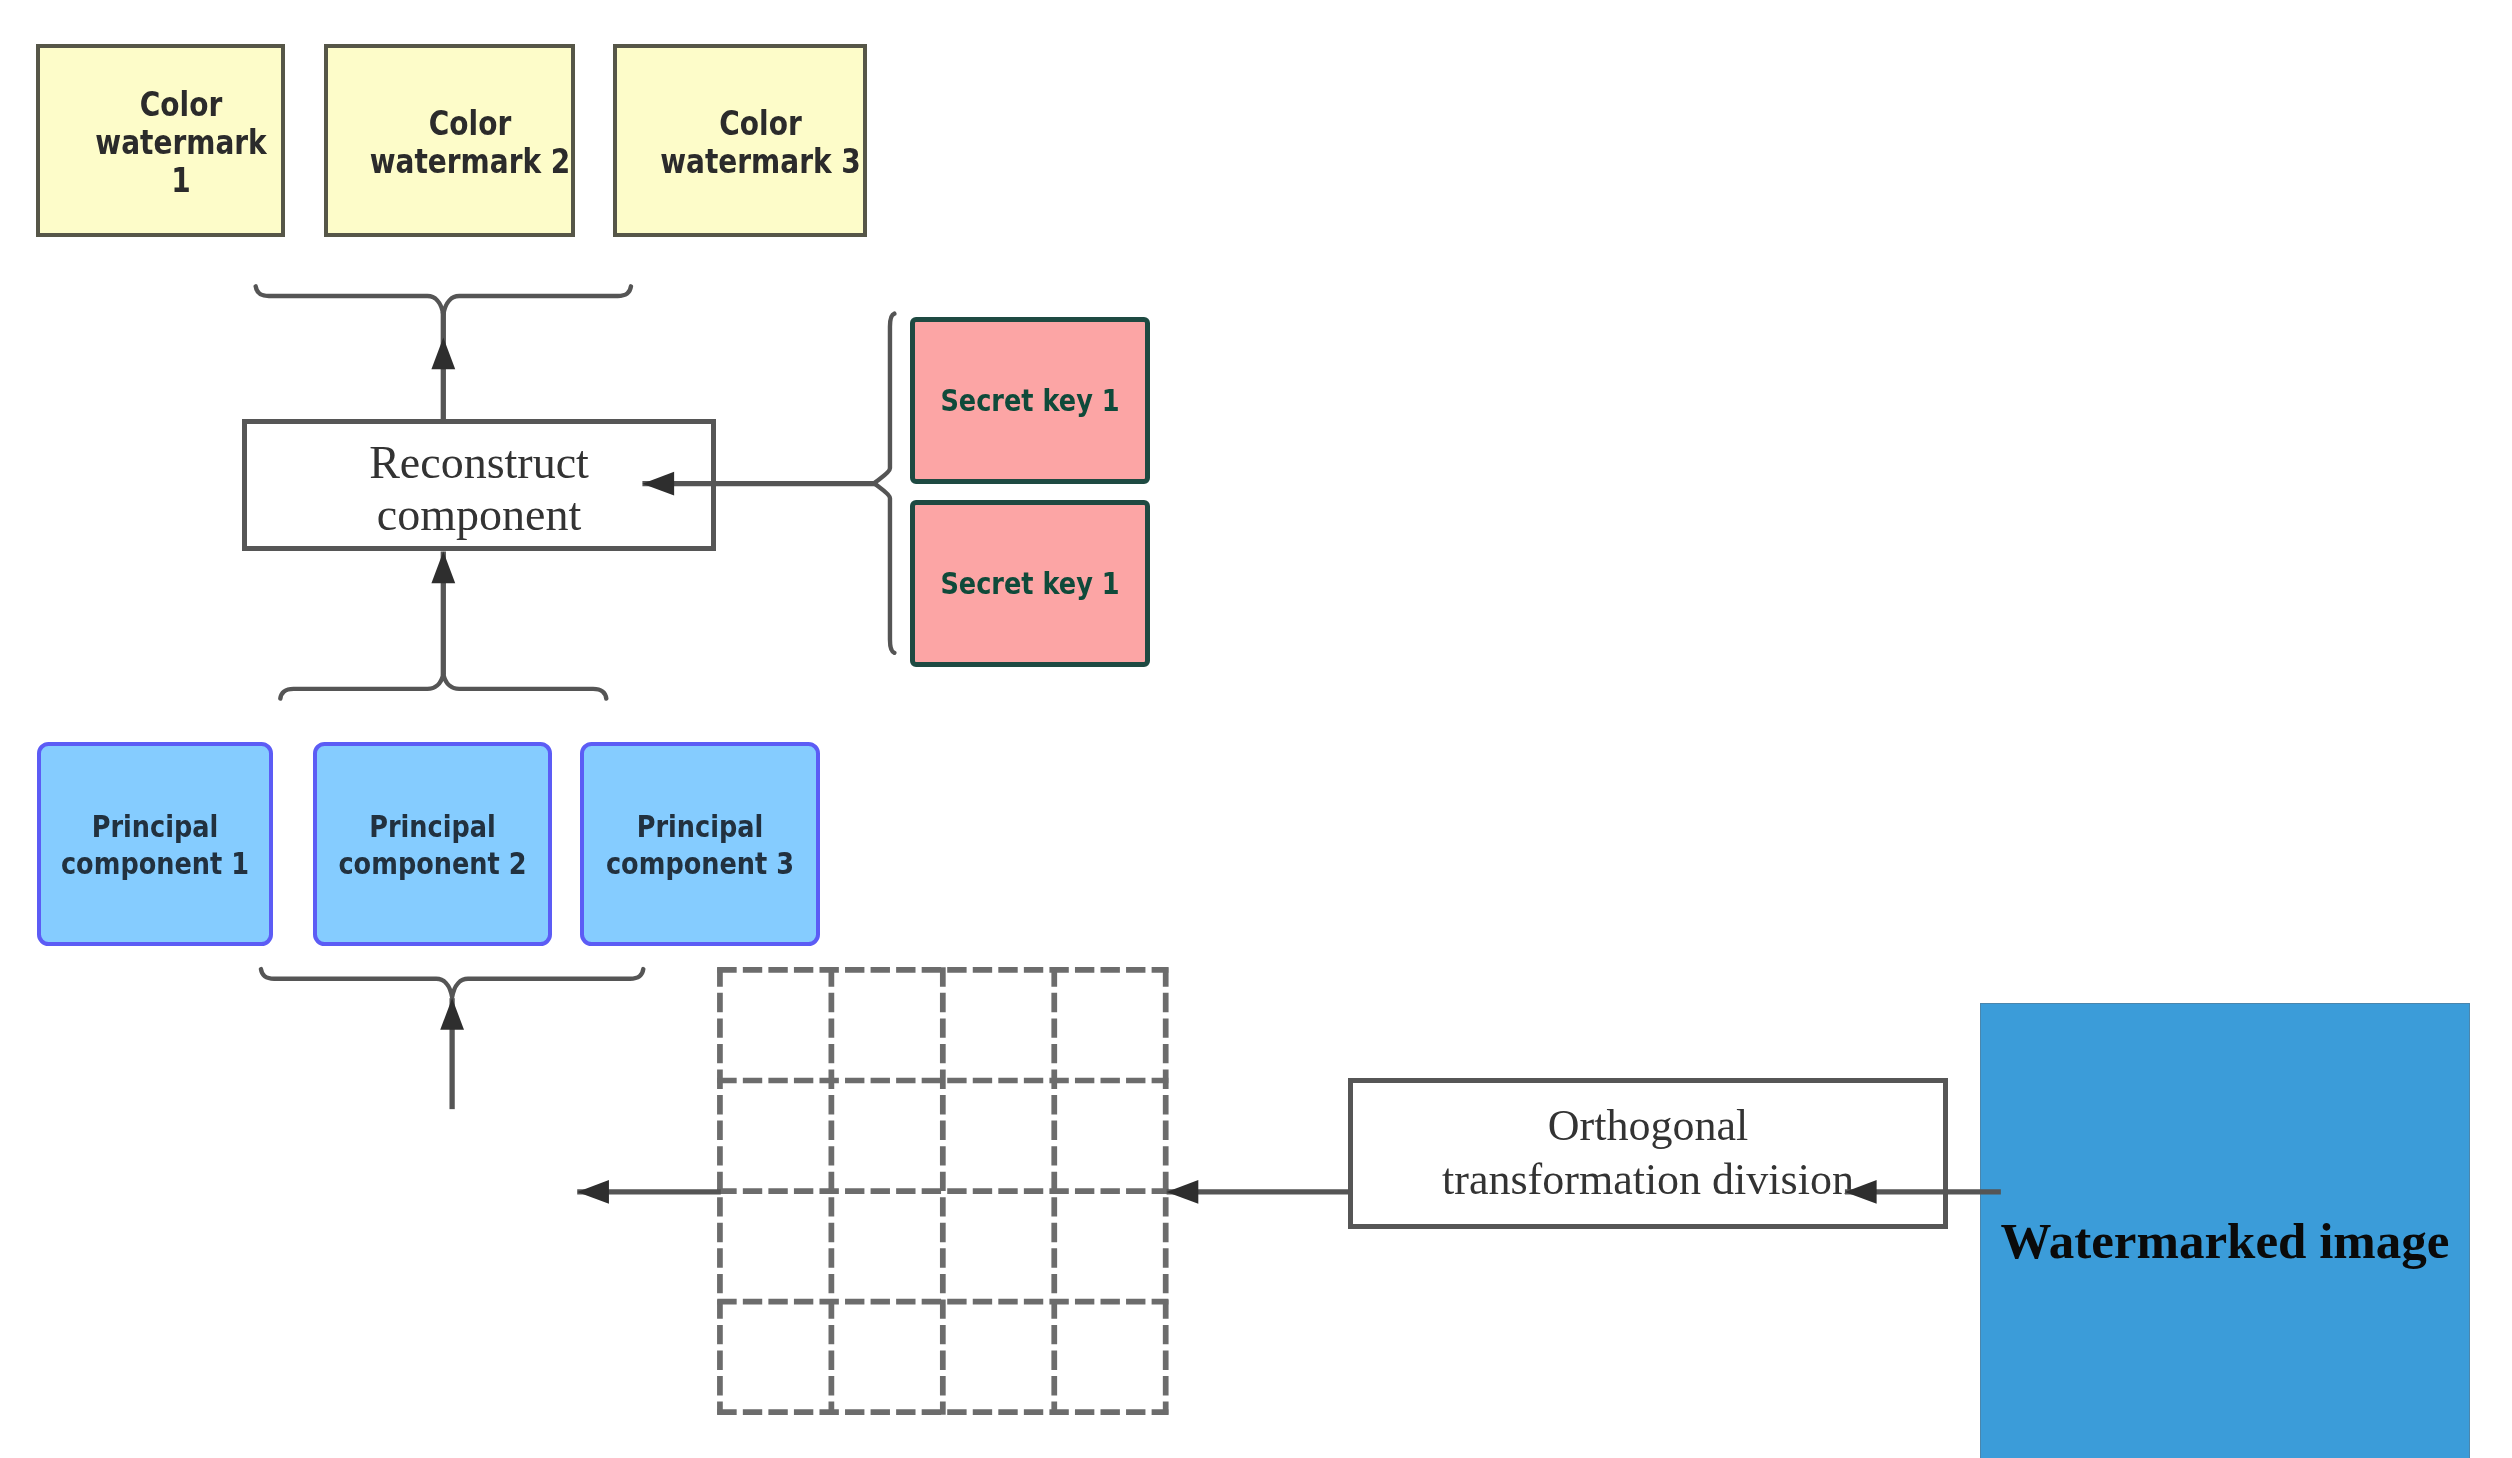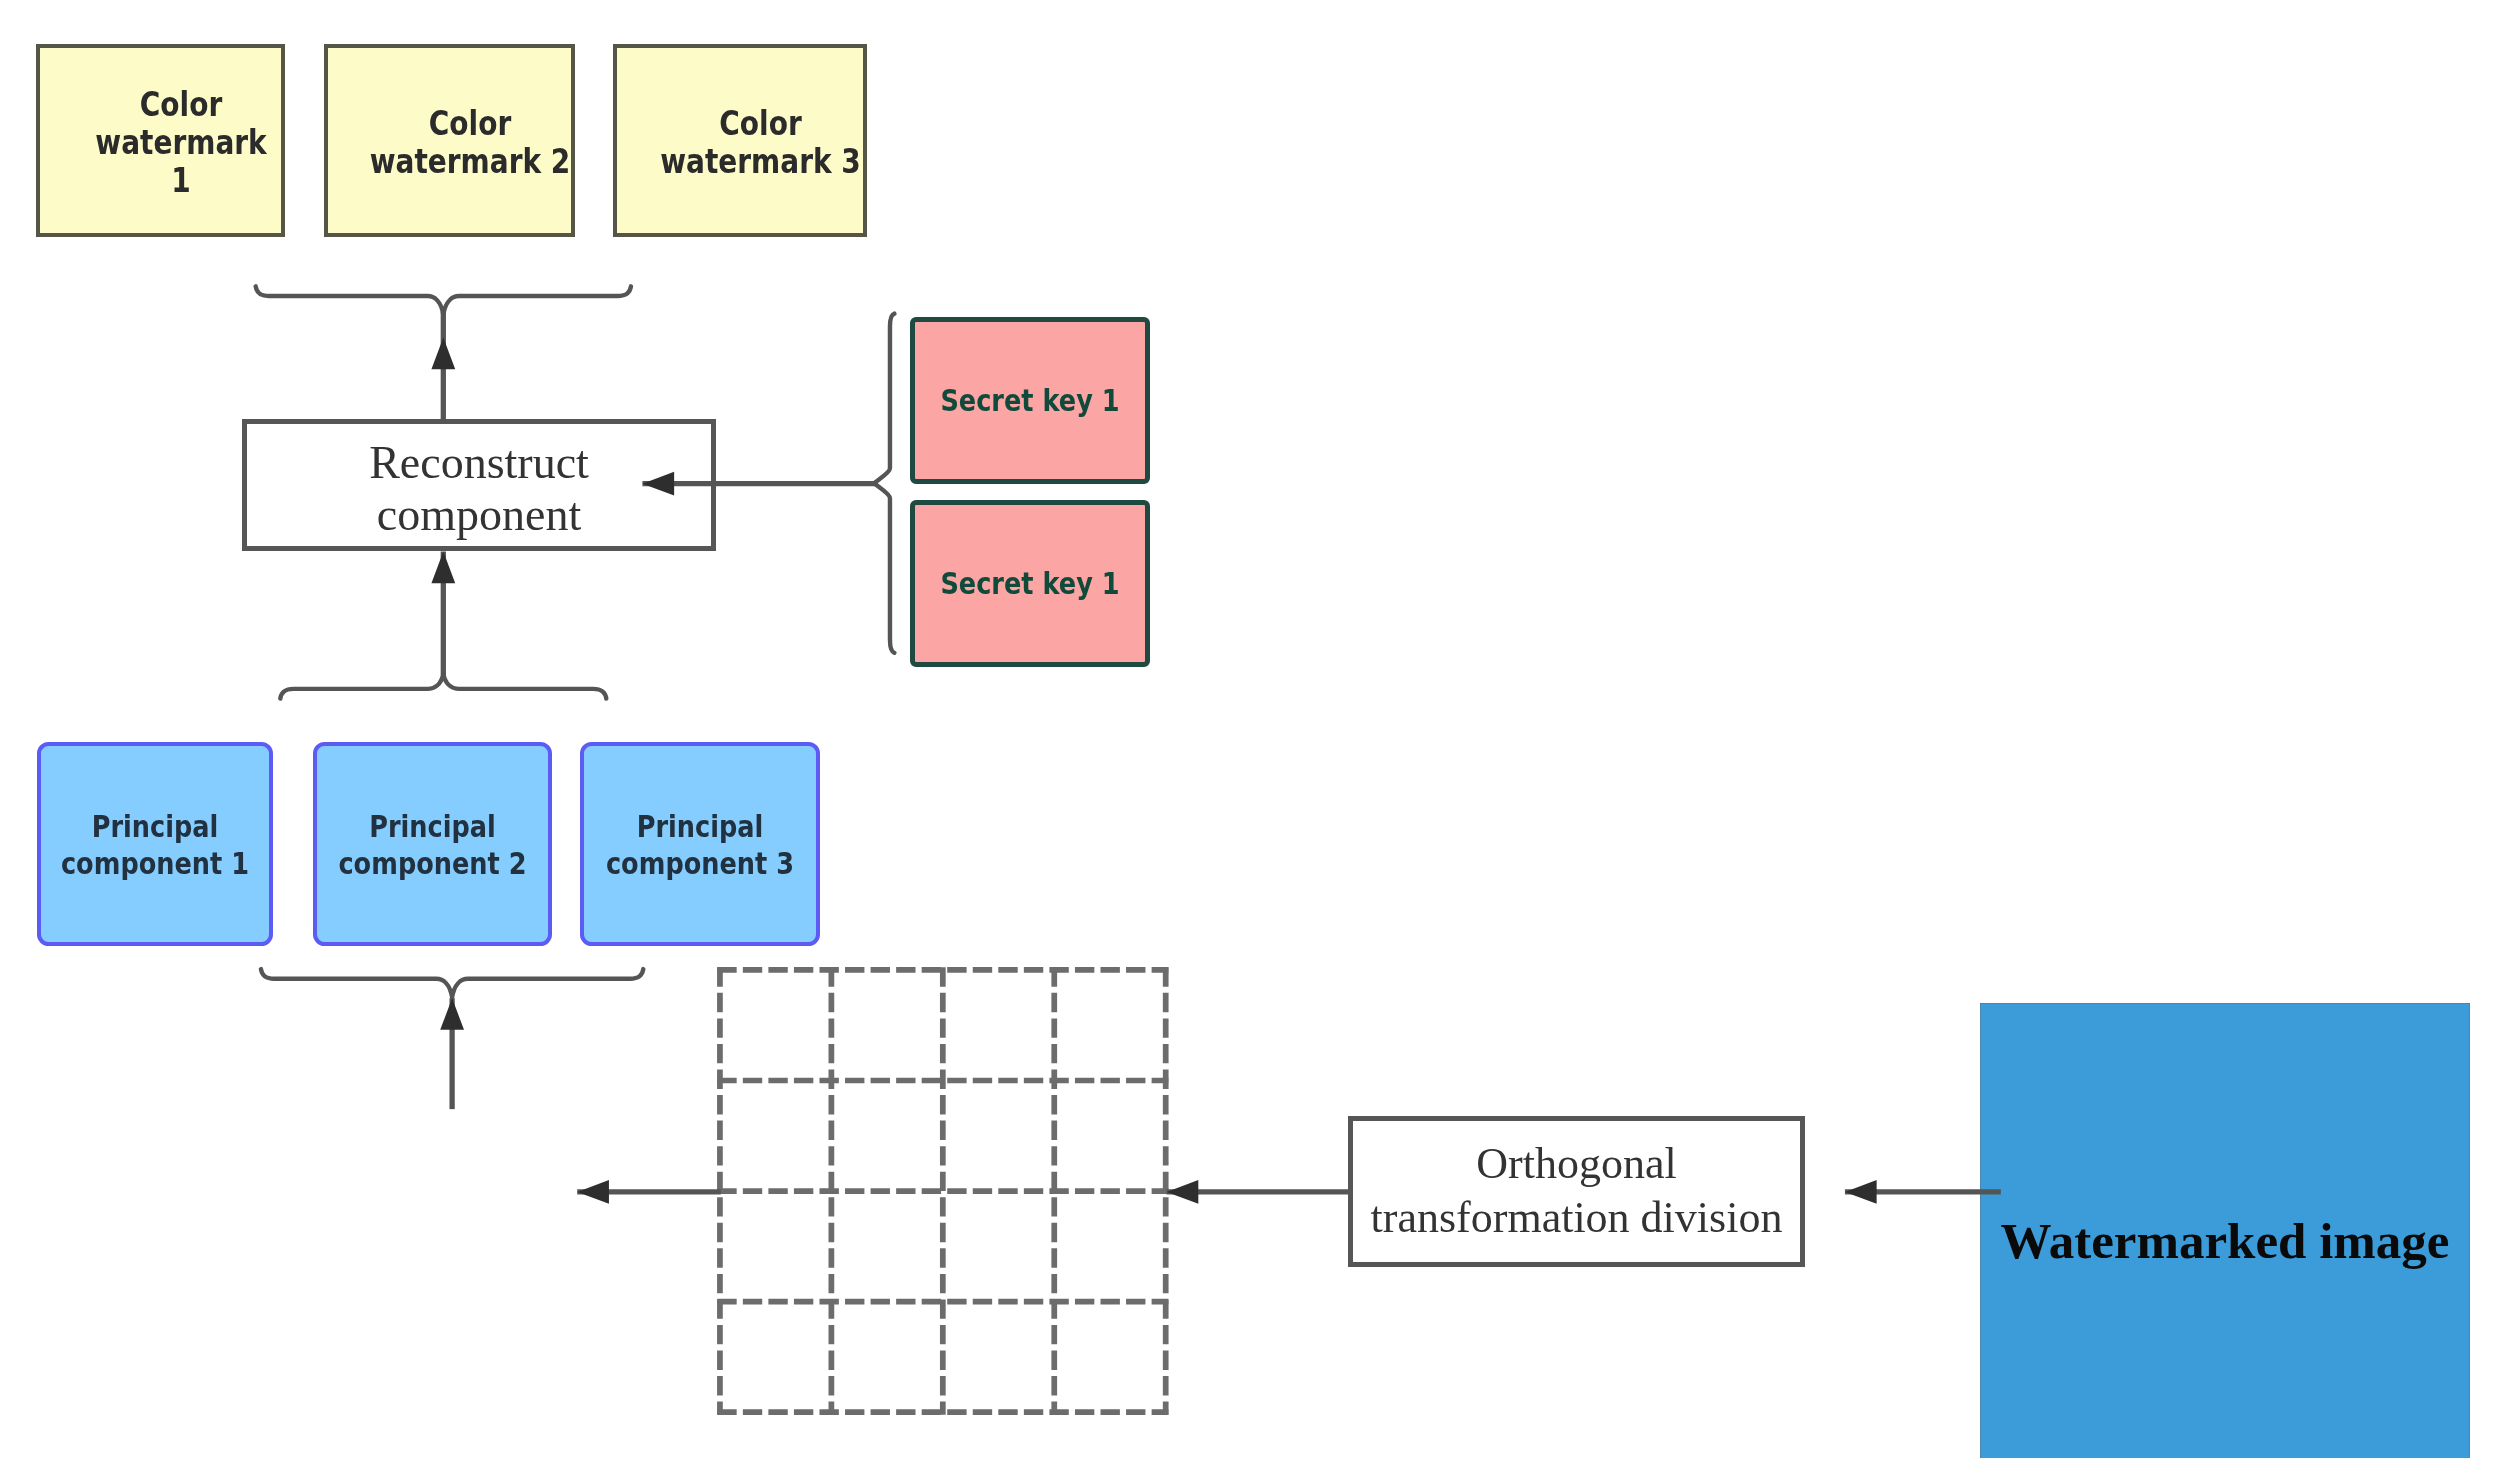--- a/index.html
+++ b/index.html
@@ -80,21 +80,21 @@
     </div>
   </div>
   <div class="nodebox bluebox" style="left: 580px; top: 742px; width: 240px; height: 204px;">
     <div class="lbl lbl-sans pctxt s29 lh123 dy2 sy118" style="color: rgb(34, 49, 63);">
       <span>Principal</span><br>
       <span>component 3</span>
     </div>
   </div>
 
 
-  <div class="nodebox plainbox" style="left: 1348px; top: 1116px; width: 457px; height: 151px;">
+  <div class="nodebox plainbox" style="left: 1348px; top: 1078px; width: 600px; height: 151px;">
     <div class="lbl lbl-serif s50 lh122 dym1">
       <span>Orthogonal</span><br>
       <span>transformation division</span>
     </div>
   </div>
 
   <div class="nodebox imgbox" style="left: 1980px; top: 957px; width: 490px; height: 473px; margin-top: 46px;">
     <div class="lbl lbl-serif-b s58 dy2">Watermarked image</div>
   </div>
 

